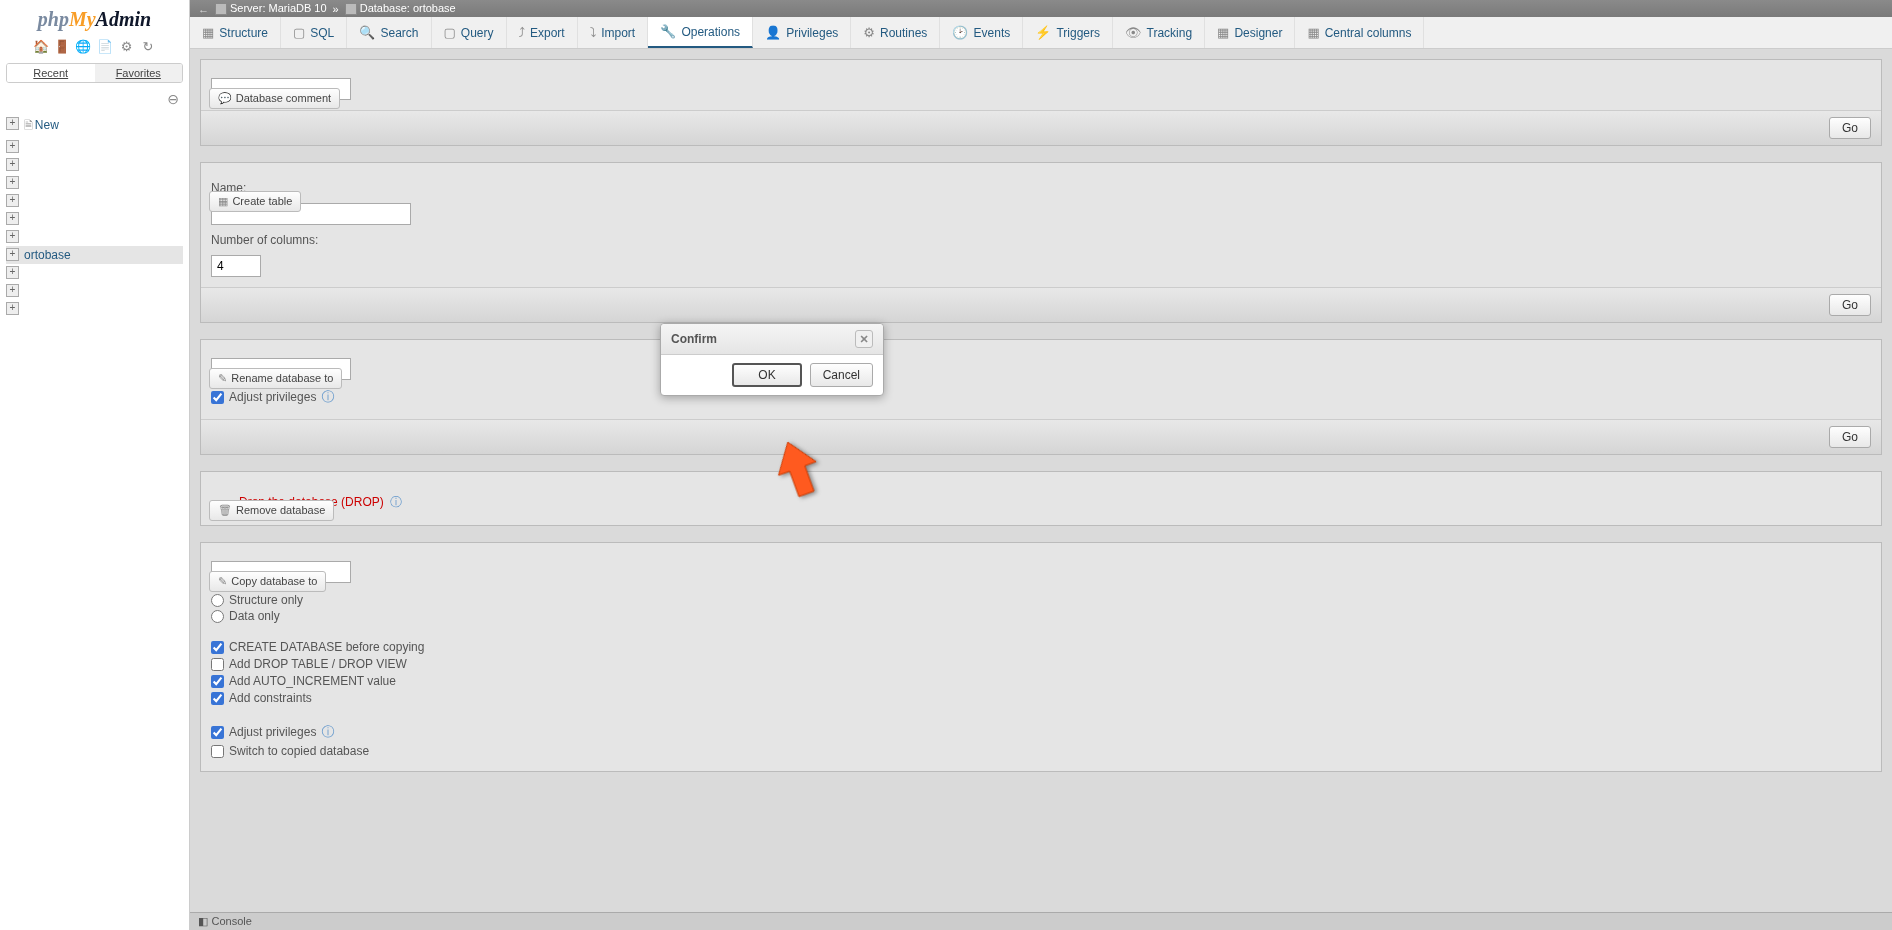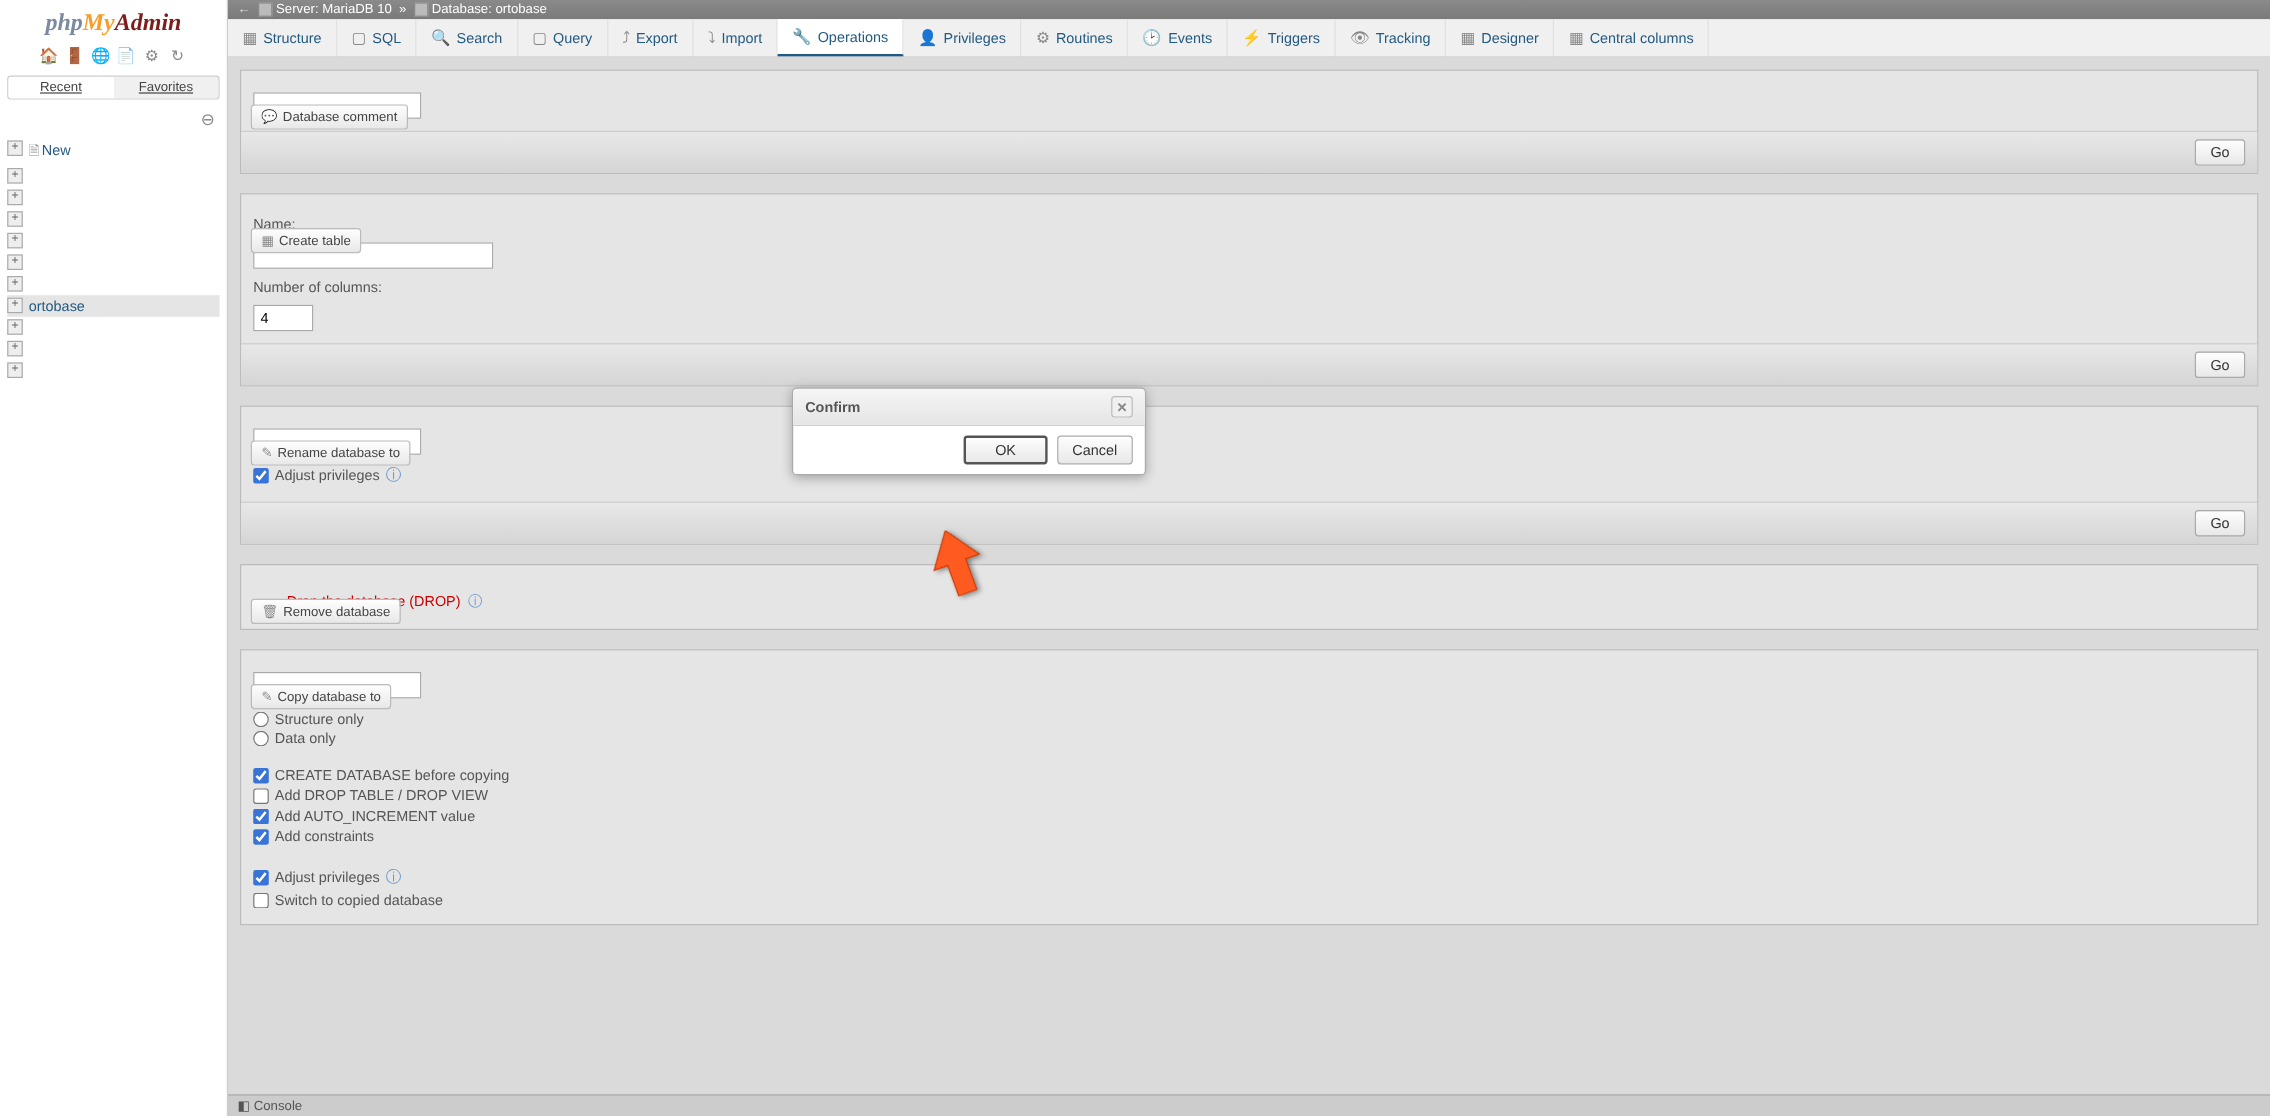--- a/index.html
+++ b/index.html
@@ -2,21 +2,21 @@
 <html><head>
 <meta charset="utf-8">
 <style>
 * { box-sizing: border-box; margin: 0; padding: 0; }
 body { font-family: sans-serif; font-size: 12px; color: #444; background: #f5f5f5; overflow: hidden; }
 .app { display: flex; height: 930px; width: 1892px; }
 .sidebar { width: 190px; background: #fff; border-right: 1px solid #ccc; display: flex; flex-direction: column; }
 .logo { text-align: center; padding: 8px 0 4px; font-family: Georgia, serif; font-size: 20px; font-style: italic; font-weight: bold; }
 .logo .p1 { color: #7a8aa0; }
 .logo .p2 { color: #f89d27; }
-.logo .p3 { color: #7f1d1d; }
+.logo .p3 { color: #0f172a; }
 .toolbar-icons { text-align: center; padding: 4px 0; }
 .toolbar-icons span { display: inline-block; width: 16px; height: 16px; margin: 0 1px; font-size: 13px; line-height: 16px; color: #888; cursor: pointer; }
 .nav-tabs { display: flex; border: 1px solid #ccc; border-radius: 3px; margin: 4px 6px; overflow: hidden; text-decoration: underline; }
 .nav-tabs .tab { flex: 1; text-align: center; padding: 3px 6px; background: #f0f0f0; cursor: pointer; font-size: 11px; }
 .nav-tabs .tab.active { background: #fff; }
 .link-row { text-align: right; padding: 4px 10px; color: #888; font-size: 14px; }
 .tree { padding: 4px 6px; }
 .tree-item { padding: 2px 0 2px 18px; cursor: pointer; color: #235a81; position: relative; }
 .tree-item::before { content: "+"; position: absolute; left: 0; top: 2px; width: 11px; height: 11px; border: 1px solid #aaa; background: #eee; text-align: center; line-height: 10px; font-size: 10px; color: #666; }
 .tree-item.selected { background: #e5e5e5; }
@@ -47,21 +47,21 @@
 .checkbox-row input[type=checkbox] { accent-color: #3874d6; }
 .checkbox-row .qicon { color: #6699cc; font-size: 13px; }
 .red-link { color: #cc0000; cursor: pointer; }
 .red-link .qicon { color: #6699cc; margin-left: 3px; }
 ul.bullets { list-style: disc; padding-left: 28px; margin: 4px 0; }
 .radio-row { display: flex; align-items: center; gap: 5px; margin: 2px 0; color: #555; }
 .radio-row input[type=radio] { accent-color: #3874d6; }
 .console-bar { position: absolute; bottom: 0; left: 190px; right: 0; background: #ccc; padding: 2px 8px; font-size: 11px; color: #555; border-top: 1px solid #aaa; }
 
 .modal-overlay { position: absolute; inset: 0; background: transparent; }
-.modal { position: absolute; top: 323px; left: 660px; width: 295px; background: #fff; border: 1px solid #aaa; border-radius: 4px; box-shadow: 0 2px 10px rgba(0,0,0,0.3); }
+.modal { position: absolute; top: 323px; left: 660px; width: 224px; background: #fff; border: 1px solid #aaa; border-radius: 4px; box-shadow: 0 2px 10px rgba(0,0,0,0.3); }
 .modal-title { background: linear-gradient(#f5f5f5,#e5e5e5); border-bottom: 1px solid #ccc; padding: 6px 10px; font-weight: bold; color: #555; display: flex; justify-content: space-between; align-items: center; border-radius: 4px 4px 0 0; }
 .modal-title .close { border: 1px solid #bbb; width: 18px; height: 18px; display: flex; align-items: center; justify-content: center; border-radius: 3px; color: #888; cursor: pointer; background: #f0f0f0; font-size: 11px; }
 .modal-body { padding: 8px 10px; color: #555; font-size: 12px; line-height: 1.4; border-bottom: 1px solid #eee; }
 .modal-footer { padding: 8px 10px; display: flex; justify-content: flex-end; gap: 8px; }
 .modal-footer .btn.ok { border: 2px solid #555; padding: 3px 24px; }
 .arrow { position: absolute; top: 440px; left: 775px; font-size: 50px; color: #ff5a1f; transform: rotate(-20deg); filter: drop-shadow(2px 2px 2px rgba(0,0,0,0.4)); pointer-events:none; }
 .arrow svg { width: 50px; height: 60px; }
 </style>
 </head>
 <body>

